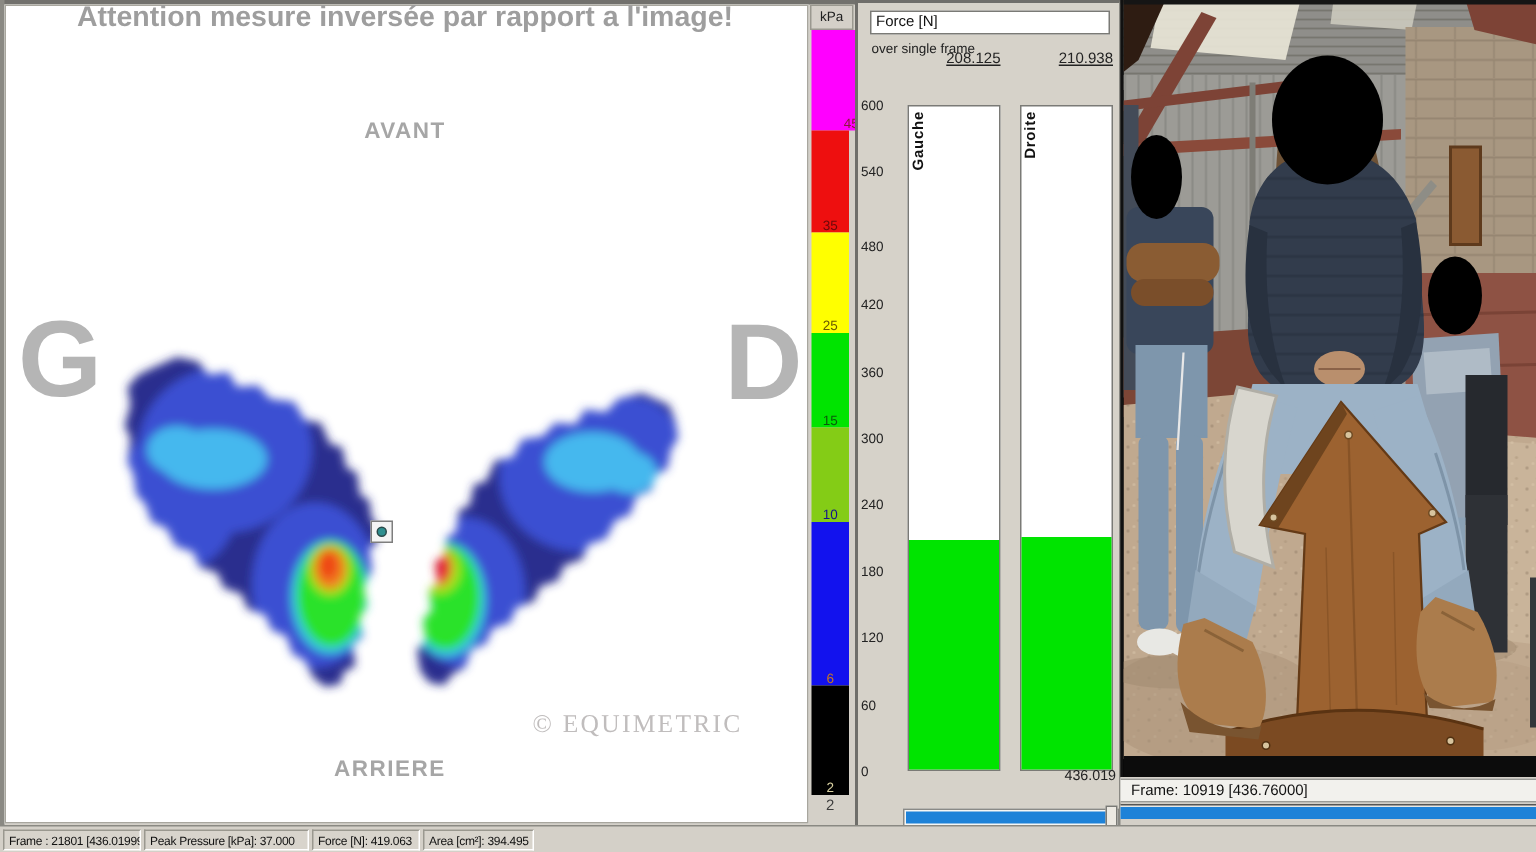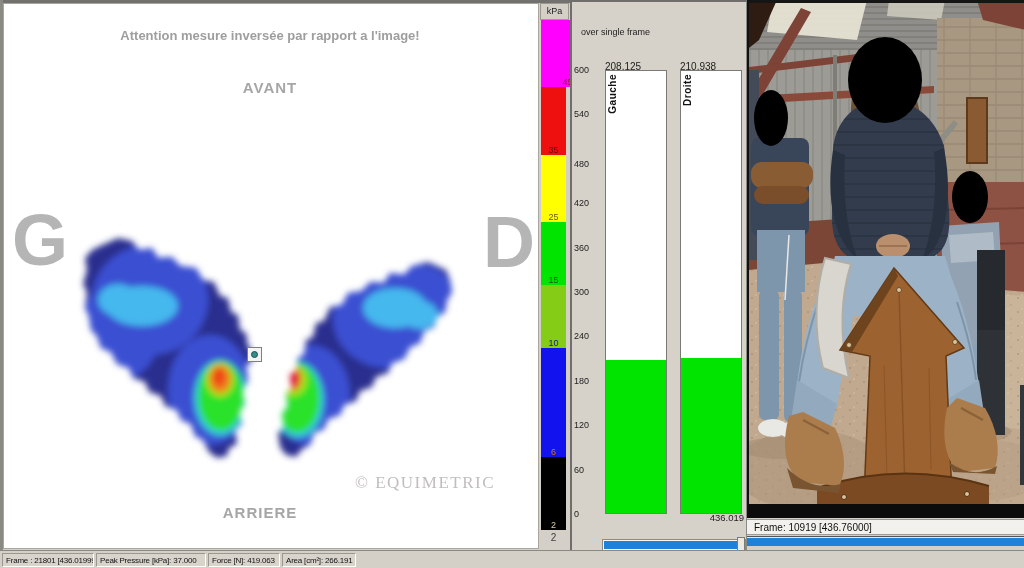--- a/index.html
+++ b/index.html
@@ -8,21 +8,21 @@
     background:#d4d0c8;font-family:"Liberation Sans",sans-serif;
     -webkit-font-smoothing:antialiased;
   }
   .abs{position:absolute;}
   
   .top-edge{left:0;top:0;width:1024px;height:3px;background:#72716d;}
   .left-edge{left:0;top:0;width:3px;height:550px;background:#8a8983;}
 
   
   .map-panel{left:3px;top:3px;width:534px;height:544px;background:#ffffff;border:1px solid #a8a69e;}
-  .warning{left:0;top:28px;width:540px;text-align:center;color:#9e9e9e;font-size:13px;font-weight:bold;}
+  .warning{left:0;top:1px;width:540px;text-align:center;color:#9e9e9e;font-size:19px;font-weight:bold;}
   .avant{left:0;top:79px;width:540px;text-align:center;color:#a6a6a6;font-size:15px;font-weight:bold;letter-spacing:1px;}
   .arriere{left:120px;top:504px;width:280px;text-align:center;color:#a6a6a6;font-size:15px;font-weight:bold;letter-spacing:1px;}
   .letterG{left:12px;top:204px;font-size:72px;font-weight:bold;color:#b5b5b5;line-height:1;}
   .letterD{left:483px;top:206px;font-size:72px;font-weight:bold;color:#b5b5b5;line-height:1;}
   .watermark{left:340px;top:473px;width:170px;text-align:center;color:#c0bdbd;font-family:"Liberation Serif",serif;font-size:17px;letter-spacing:1.5px;}
   .heatmap-svg{left:0;top:0;width:540px;height:548px;pointer-events:none;}
   .pos-icon{left:247px;top:347px;width:13px;height:13px;background:#f4f4f4;border:1px solid #7e7e7e;}
   .pos-icon i{position:absolute;left:3px;top:3px;width:7px;height:7px;border-radius:50%;background:#2f8f8f;border:1px solid #2a4a4a;box-sizing:border-box;display:block;}
 
   
@@ -32,21 +32,21 @@
   .seg{position:relative;width:25px;}
   .seg-label{position:absolute;bottom:0;left:0;width:100%;text-align:center;font-size:9px;line-height:10px;}
   .scale-bottom{left:541px;top:532px;width:25px;text-align:center;font-size:10px;color:#3c3c3c;}
 
   
   .force-panel{left:570px;top:0;width:177px;height:552px;background:#d6d2c9;
     border-left:2px solid #6f6e6a;border-top:2px solid #6f6e6a;border-right:1px solid #8a8983;box-sizing:border-box;}
   .force-combo{position:absolute;left:8px;top:5px;width:160px;height:16px;background:#ffffff;
     border:1px solid #7a7a76;font-size:10px;line-height:14px;padding-left:3px;box-sizing:border-box;color:#111;}
   .force-sub{position:absolute;left:9px;top:25px;font-size:9px;color:#222;}
-  .bar-value{position:absolute;top:59px;width:62px;text-align:left;font-size:10px;color:#222;}
+  .bar-value{position:absolute;top:32px;width:62px;text-align:right;font-size:10px;color:#222;text-decoration:underline;}
   .bv-left{left:33px;} .bv-right{left:108px;}
   .bar-frame{position:absolute;top:68px;width:62px;height:444px;background:#ffffff;border:1px solid #7a7a76;box-sizing:border-box;}
   .bf-left{left:33px;} .bf-right{left:108px;}
   .bar-fill{position:absolute;left:0;bottom:0;width:100%;}
   .bar-name{position:absolute;left:1px;top:3px;font-size:10px;font-weight:bold;color:#111;
     writing-mode:vertical-rl;transform:rotate(180deg);letter-spacing:.5px;}
   .ticks{position:absolute;left:2px;top:0;width:29px;height:552px;}
   .tick{position:absolute;right:0;width:29px;text-align:left;font-size:9px;color:#222;}
   .time-label{position:absolute;left:110px;top:510px;width:62px;text-align:right;font-size:9.5px;color:#222;}
   .trackbar{position:absolute;left:30px;top:537px;width:144px;height:12px;background:#f6f6f4;border:1px solid #8a8a86;box-sizing:border-box;}
@@ -156,20 +156,21 @@
     <div class="seg" style="background: rgb(18, 18, 238); height: 109px;">
       <span class="seg-label" style="color: rgb(200, 120, 32);">6</span>
     </div>
     <div class="seg" style="background: rgb(0, 0, 0); height: 73px;">
       <span class="seg-label" style="color: rgb(216, 208, 160);">2</span>
     </div>
   </div>
 <div class="abs scale-bottom">2</div>
 
 <div class="abs force-panel">
+  <div class="force-combo">Force [N]</div>
   <div class="force-sub">over single frame</div>
 
   <div class="bar-value bv-left">208.125</div>
   <div class="bar-value bv-right">210.938</div>
 
   <div class="ticks">
       <span class="tick" style="top: 63px;">600</span>
       <span class="tick" style="top: 107.4px;">540</span>
       <span class="tick" style="top: 157px;">480</span>
       <span class="tick" style="top: 196.2px;">420</span>
@@ -335,14 +336,14 @@
   <span>Frame:  10919 [436.76000]</span>
 </div>
 <div class="abs video-progress">
   <div class="prog-fill" style="background: rgb(30, 130, 216);"></div>
 </div>
 
 <div class="abs statusbar">
   <div class="status-field sf1">Frame : 21801 [436.01999]</div>
   <div class="status-field sf2">Peak Pressure  [kPa]:  37.000</div>
   <div class="status-field sf3">Force [N]:  419.063</div>
-  <div class="status-field sf4">Area [cm²]:  266.191</div>
+  <div class="status-field sf4">Area [cm²]:  394.495</div>
 </div>
 
 </body></html>

